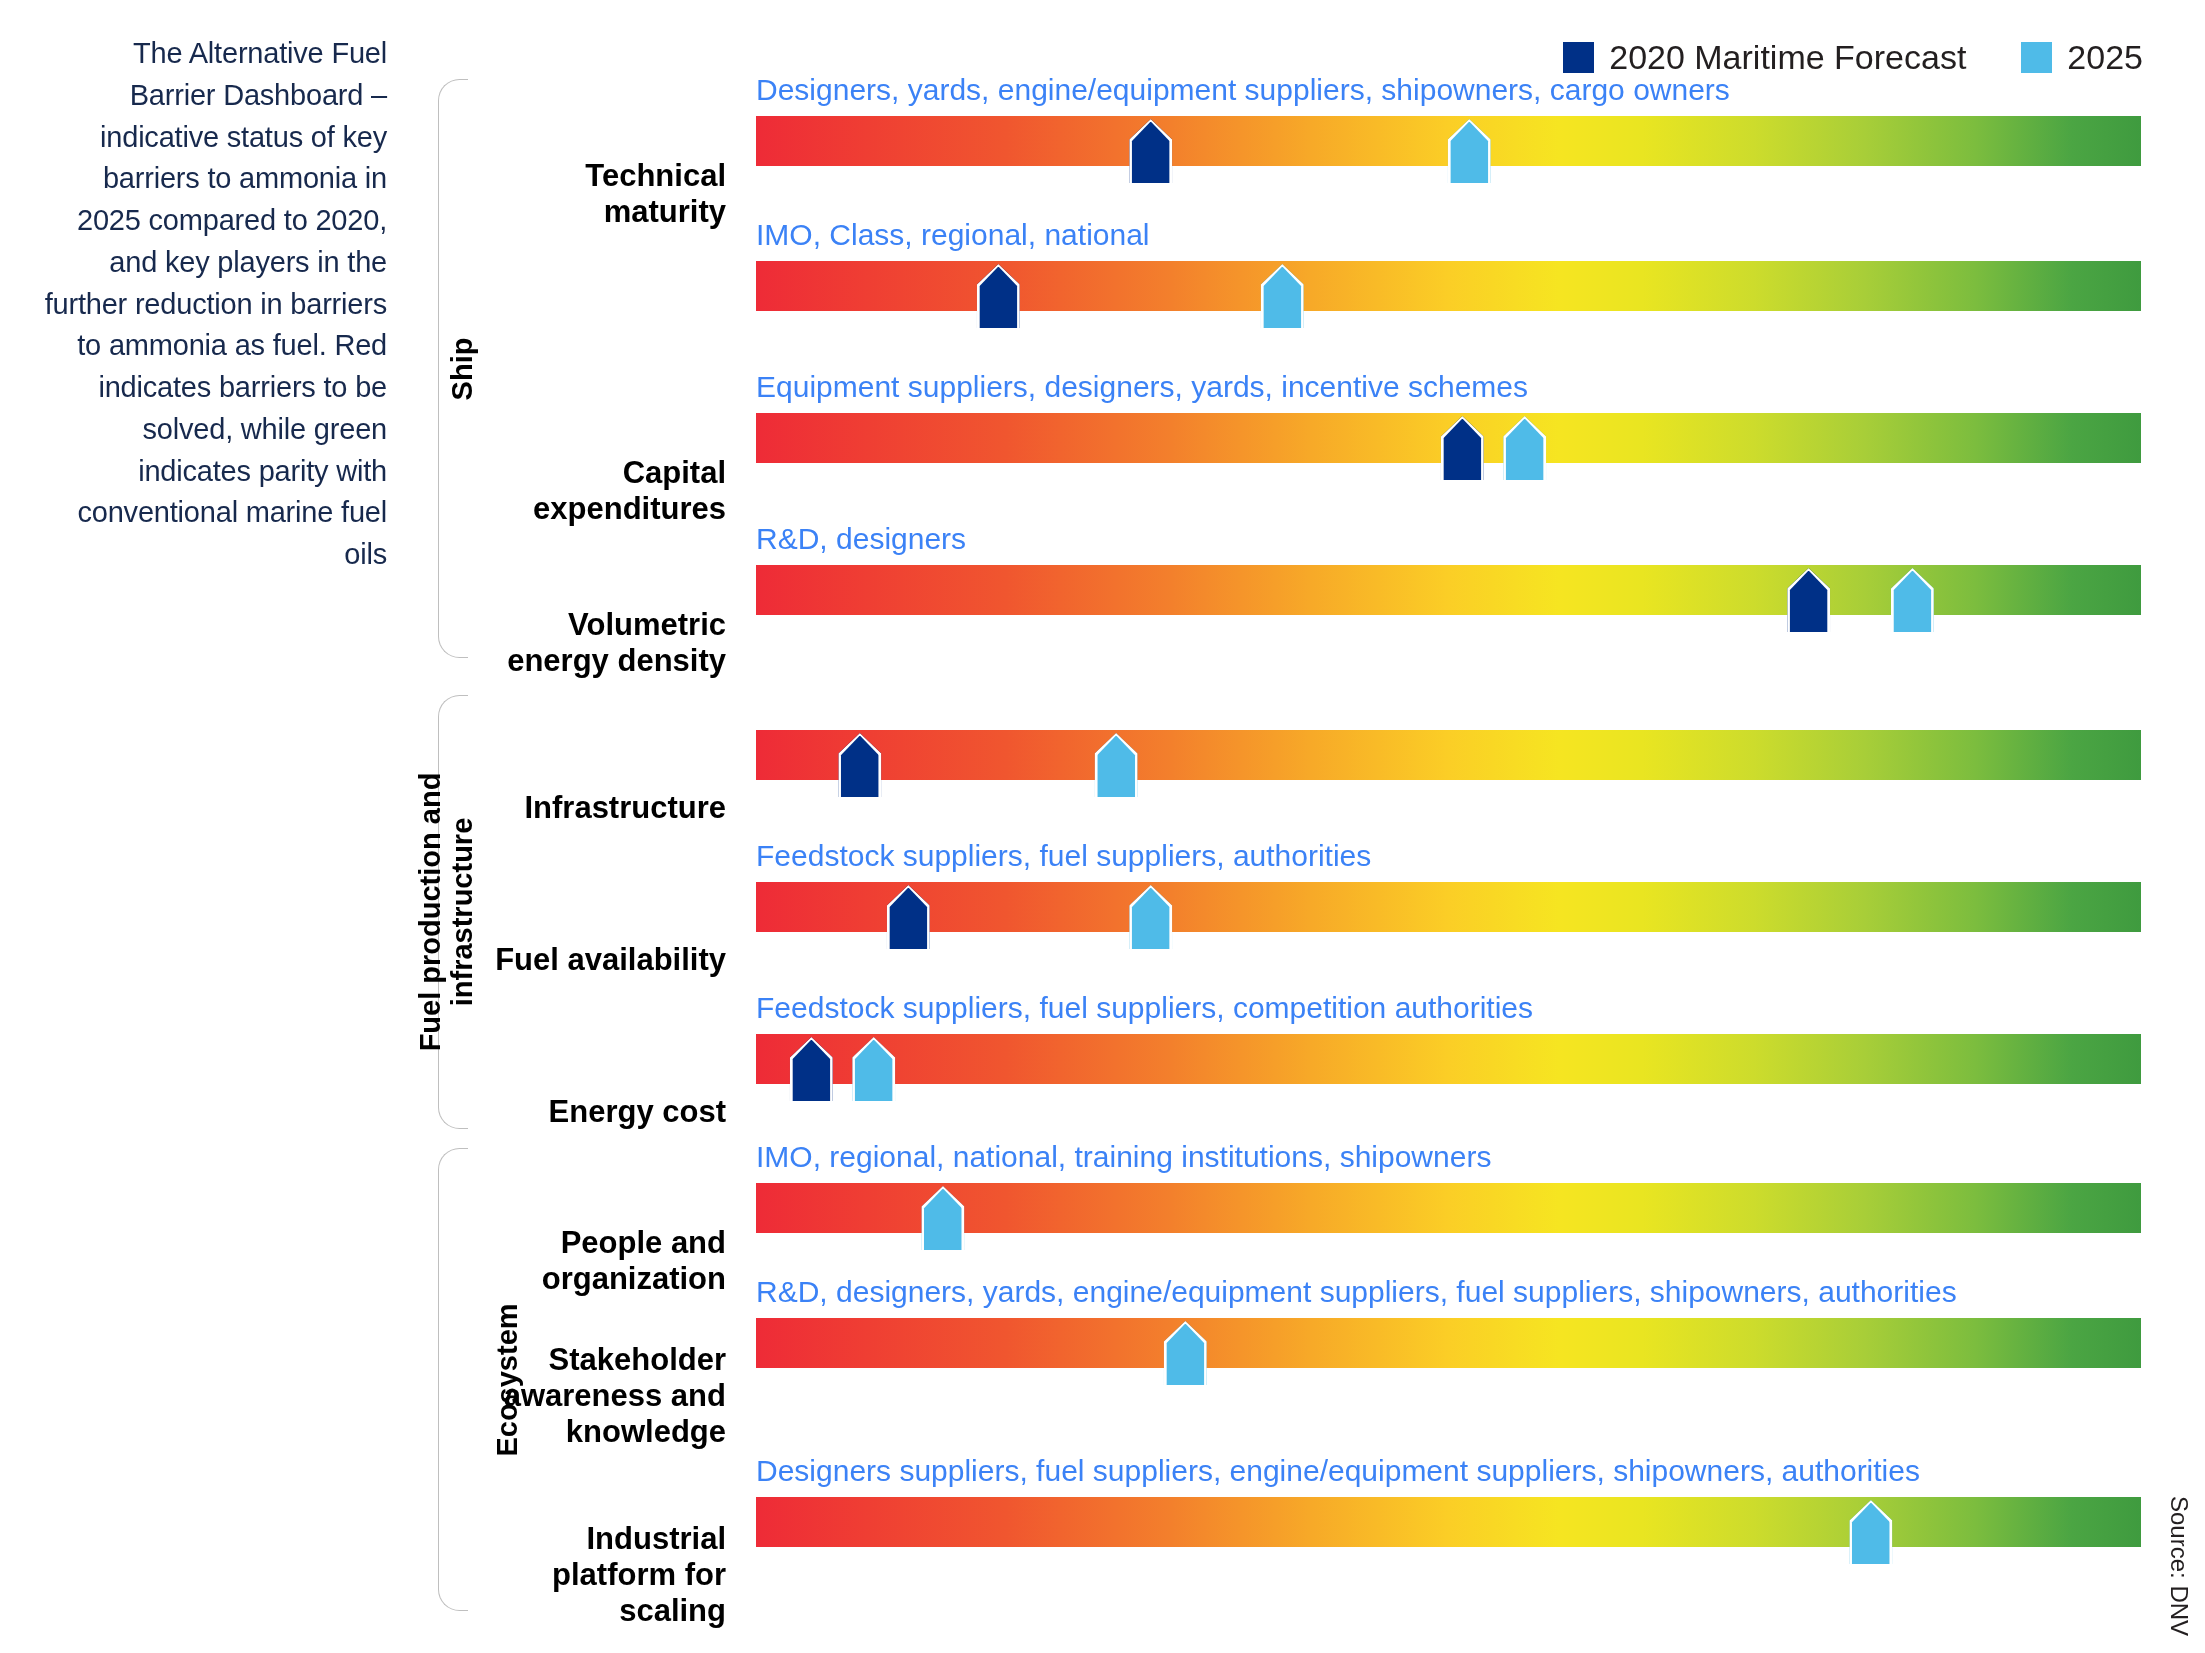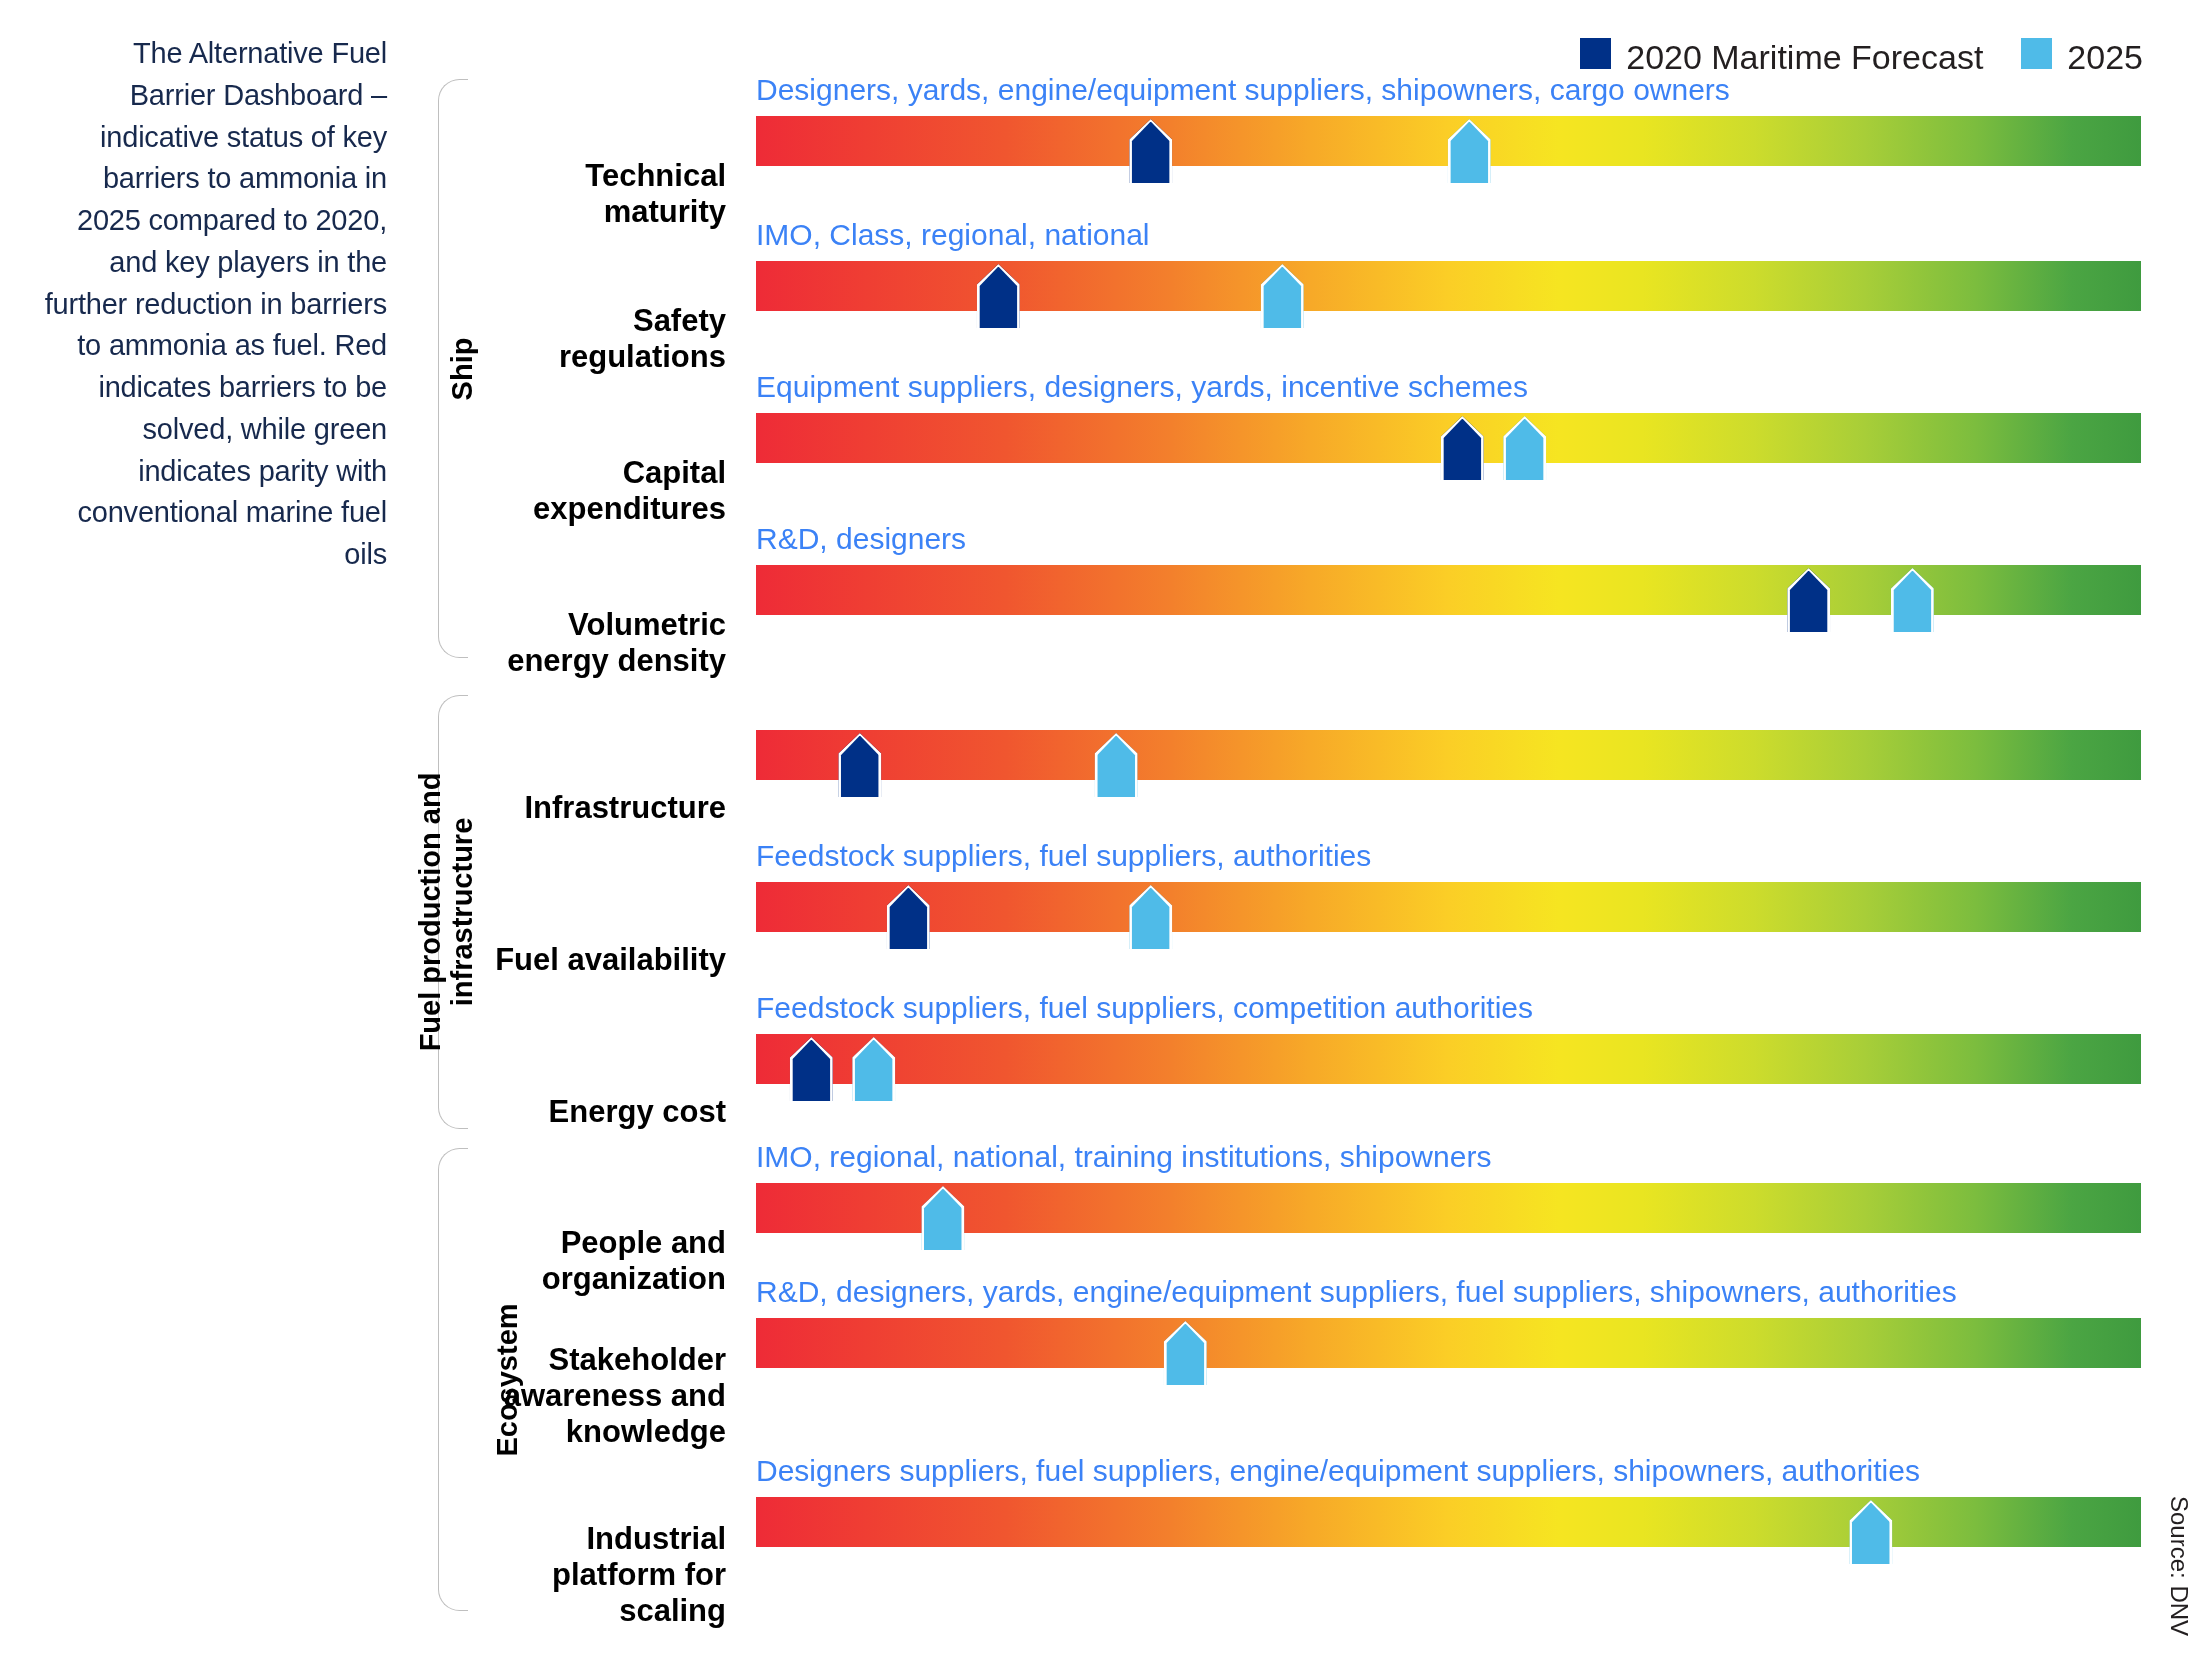--- a/index.html
+++ b/index.html
@@ -36,21 +36,23 @@
   .legend {
     position: absolute;
     right: 62px;
     top: 38px;
     display: flex;
     align-items: center;
     gap: 38px;
   }
   .legend-item {
     display: flex;
+    align-items: center;
     gap: 15px;
+    margin-left: 17px;
   }
   .legend-swatch {
     width: 31px;
     height: 31px;
     display: block;
   }
   .legend-label {
     font-size: 34px;
     color: #231f20;
     white-space: nowrap;
@@ -232,21 +234,20 @@
         <div class="row-label">Technical maturity</div>
         <div class="row-bar-wrap">
           <div class="row-players">Designers, yards, engine/equipment suppliers, shipowners, cargo owners</div>
           <div class="gradient-bar"></div>
           <div class="marker m2020" style="left:28.5%"></div>
           <div class="marker m2025" style="left:51.5%"></div>
         </div>
       </div>
 
       <div class="row" style="top:170px;">
-        <div class="row-label">Safety regulations</div>
         <div class="row-bar-wrap">
           <div class="row-players">IMO, Class, regional, national</div>
           <div class="gradient-bar"></div>
           <div class="marker m2020" style="left:17.5%"></div>
           <div class="marker m2025" style="left:38%"></div>
         </div>
       </div>
 
       <div class="row" style="top:322px;">
         <div class="row-label">Capital expenditures</div>

